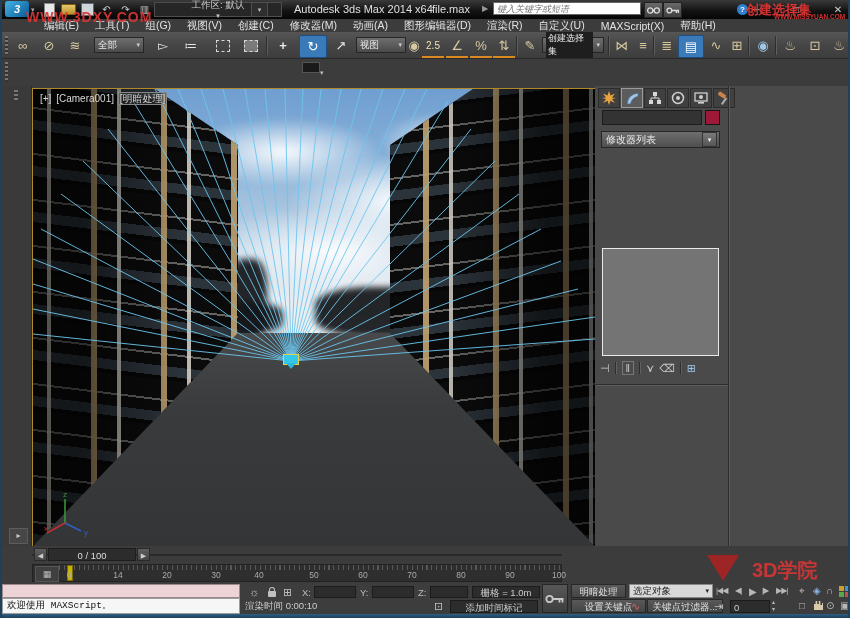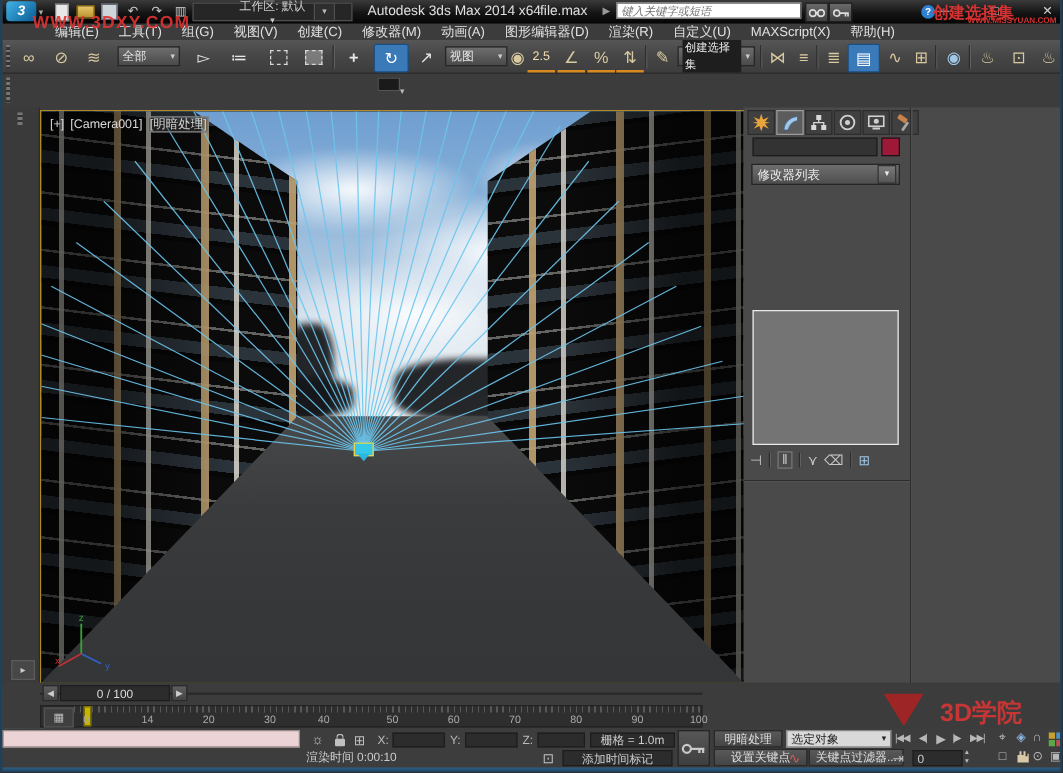--- a/index.html
+++ b/index.html
@@ -429,20 +429,21 @@
           <span class="tickl" style="left: 451px;">90</span>
           <span class="tickl" style="left: 500px;">100</span>
         </div>
     </div>
   </div>
   <div class="abs wm-shield"></div>
   <div class="abs wm wm-br">3D学院</div>
 
   <div class="abs statusbar">
     <div class="listener-pink"></div>
+    <div class="listener-white">欢迎使用 MAXScript。</div>
     <span class="abs" style="left:243px;top:17px;color:#ccc;font-size:9.5px;">渲染时间 0:00:10</span>
 
     <span class="sic" style="left:247px;top:3px;">☼</span>
     <span class="lockicon" style="left:266px;top:8px;"></span>
     <span class="sic" style="left:281px;top:3px;">⊞</span>
     <span class="slabel" style="left:300px;">X:</span>
     <span class="sfield" style="left:312px;width:42px;"></span>
     <span class="slabel" style="left:358px;">Y:</span>
     <span class="sfield" style="left:370px;width:42px;"></span>
     <span class="slabel" style="left:416px;">Z:</span>

